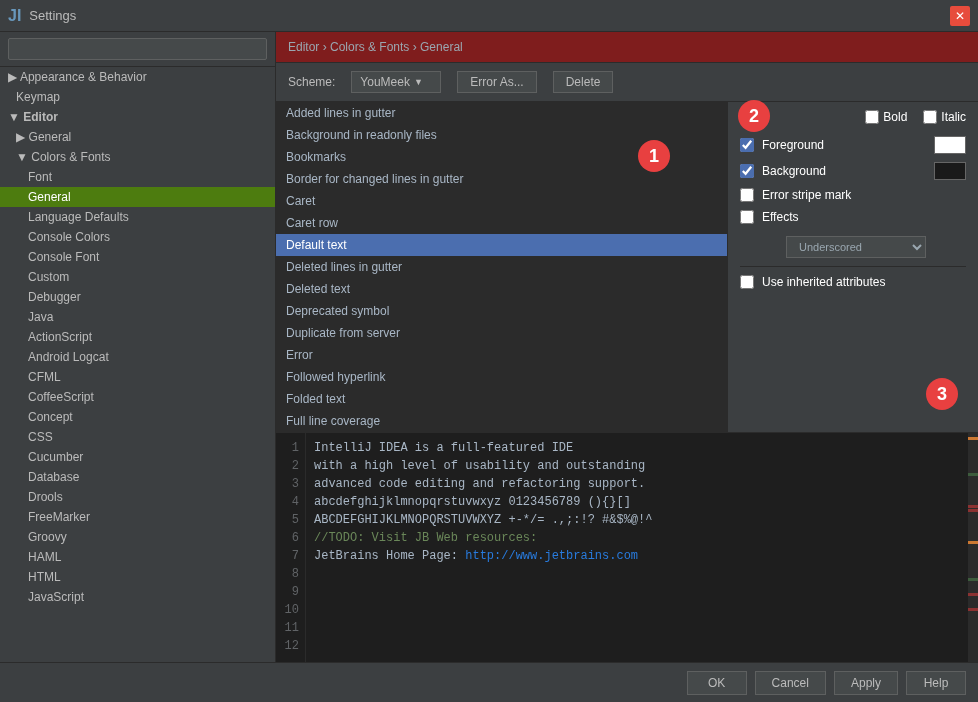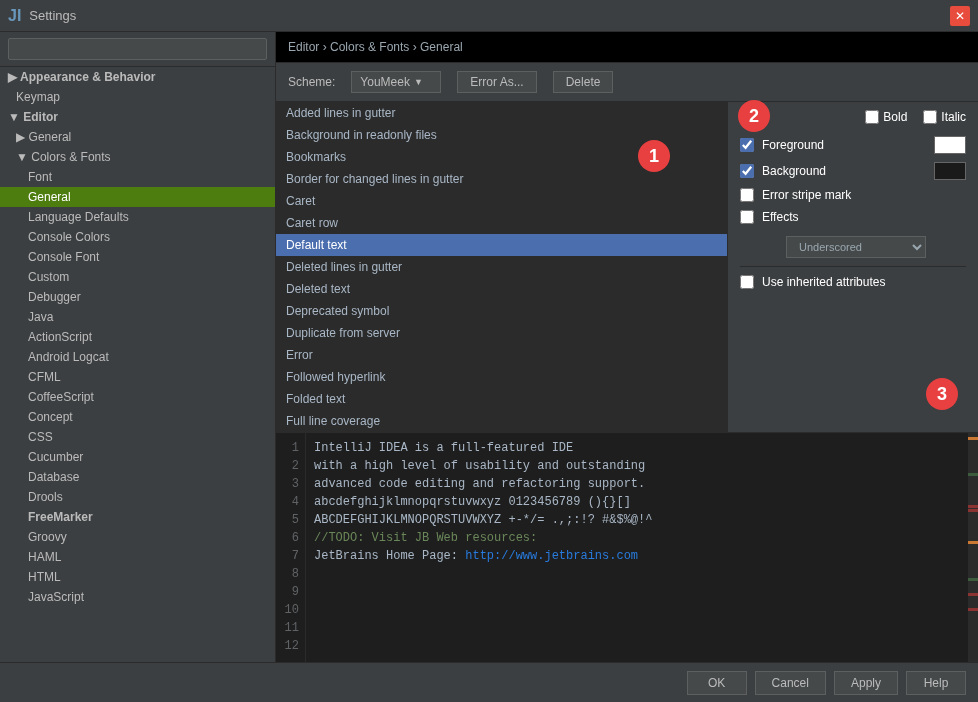--- a/index.html
+++ b/index.html
@@ -86,21 +86,21 @@
       flex-direction: column;
       overflow: hidden;
     }
 
     
     .breadcrumb {
       padding: 8px 12px;
       color: #9aa7b0;
       font-size: 12px;
       border-bottom: 1px solid #2b2b2b;
-      background: #000000;
+      background: #7f1d1d;
     }
 
     
     .scheme-row {
       padding: 8px 12px;
       display: flex;
       align-items: center;
       gap: 16px;
       border-bottom: 1px solid #2b2b2b;
     }
@@ -323,21 +323,21 @@
 </div>
 
 <div class="main-container">
 
   <div class="sidebar">
     <div class="search-box">
       <input class="search-input" type="text" placeholder="" style="">
     </div>
 
     <div id="sidebar-tree">
-        <div class="sidebar-item" style="font-weight: bold;">▶ Appearance &amp; Behavior</div>
+        <div class="sidebar-item" style="font-weight: normal;">▶ Appearance &amp; Behavior</div>
         <div class="sidebar-item indent-1" style="font-weight: normal;">Keymap</div>
         <div class="sidebar-item" style="font-weight: bold;">▼ Editor</div>
         <div class="sidebar-item indent-1" style="font-weight: normal;">▶ General</div>
         <div class="sidebar-item indent-1" style="font-weight: normal;">▼ Colors &amp; Fonts</div>
         <div class="sidebar-item indent-2" style="font-weight: normal;">Font</div>
         <div class="sidebar-item selected indent-2" style="font-weight: normal;">General</div>
         <div class="sidebar-item indent-2" style="font-weight: normal;">Language Defaults</div>
         <div class="sidebar-item indent-2" style="font-weight: normal;">Console Colors</div>
         <div class="sidebar-item indent-2" style="font-weight: normal;">Console Font</div>
         <div class="sidebar-item indent-2" style="font-weight: normal;">Custom</div>
@@ -345,21 +345,21 @@
         <div class="sidebar-item indent-2" style="font-weight: normal;">Java</div>
         <div class="sidebar-item indent-2" style="font-weight: normal;">ActionScript</div>
         <div class="sidebar-item indent-2" style="font-weight: normal;">Android Logcat</div>
         <div class="sidebar-item indent-2" style="font-weight: normal;">CFML</div>
         <div class="sidebar-item indent-2" style="font-weight: normal;">CoffeeScript</div>
         <div class="sidebar-item indent-2" style="font-weight: normal;">Concept</div>
         <div class="sidebar-item indent-2" style="font-weight: normal;">CSS</div>
         <div class="sidebar-item indent-2" style="font-weight: normal;">Cucumber</div>
         <div class="sidebar-item indent-2" style="font-weight: normal;">Database</div>
         <div class="sidebar-item indent-2" style="font-weight: normal;">Drools</div>
-        <div class="sidebar-item indent-2" style="font-weight: bold;">FreeMarker</div>
+        <div class="sidebar-item indent-2" style="font-weight: normal;">FreeMarker</div>
         <div class="sidebar-item indent-2" style="font-weight: normal;">Groovy</div>
         <div class="sidebar-item indent-2" style="font-weight: normal;">HAML</div>
         <div class="sidebar-item indent-2" style="font-weight: normal;">HTML</div>
         <div class="sidebar-item indent-2" style="font-weight: normal;">JavaScript</div>
       </div>
   </div>
 
   <div class="relative-wrapper">
     <div class="content">
 

